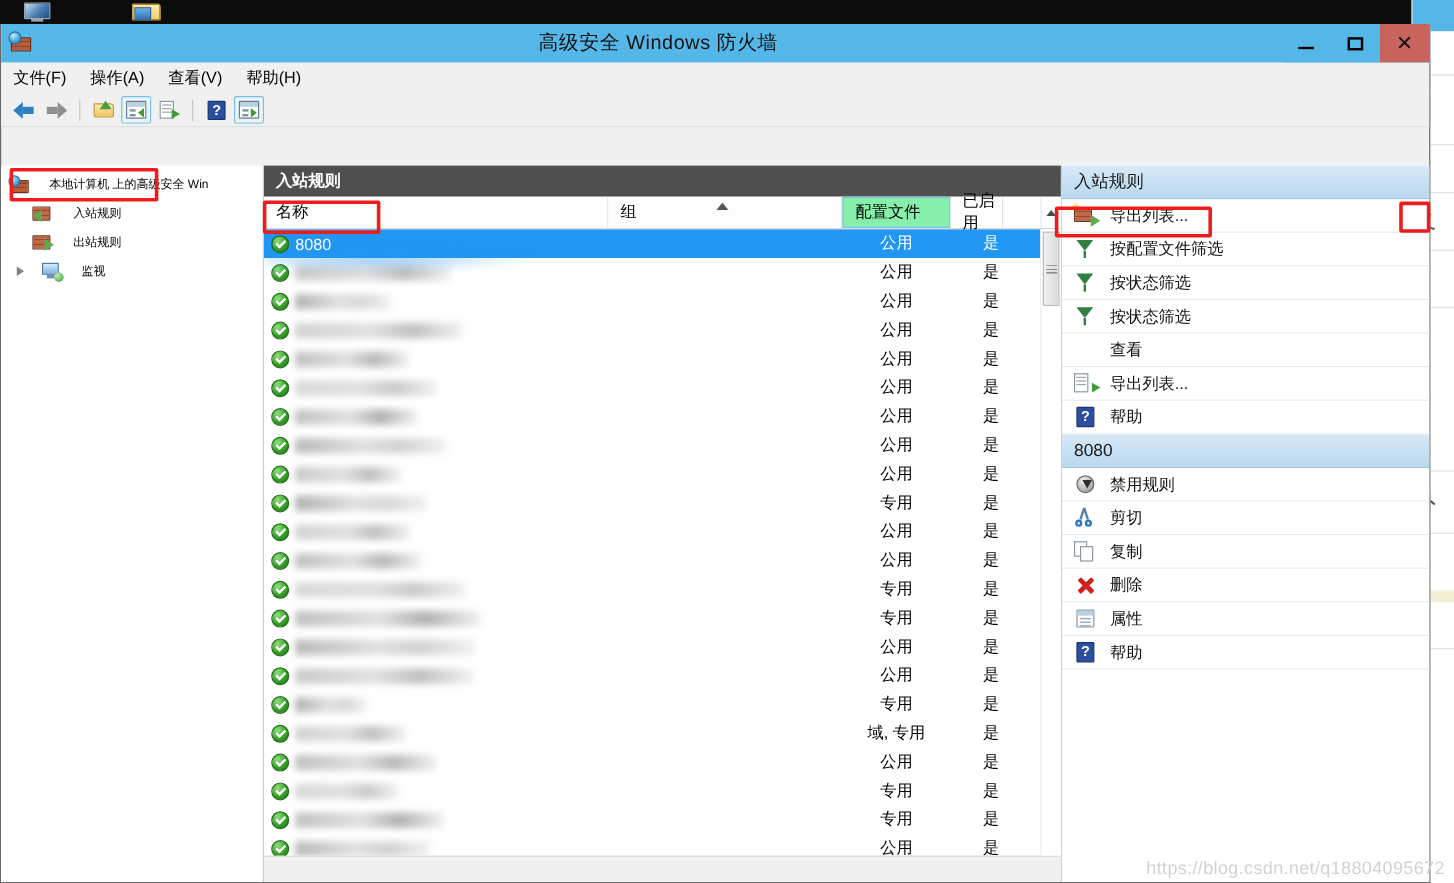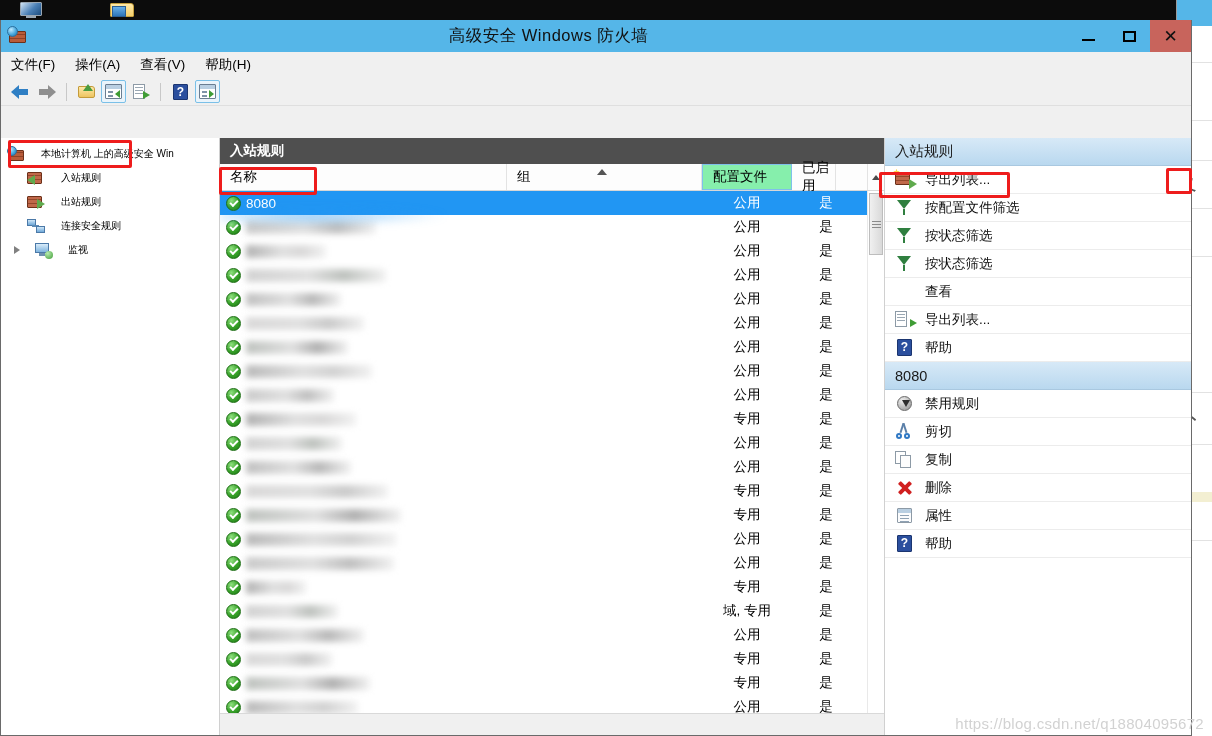--- a/index.html
+++ b/index.html
@@ -634,28 +634,20 @@
         </div>
 
         <div class="tree-row child">
           <div class="t-ico ico-rule">
             <div class="brick"></div>
               <div class="arr"></div>
           </div>
           <span>出站规则</span>
         </div>
 
-        <div class="tree-row child">
-          <div class="t-ico ico-conn">
-            <div class="m1"></div>
-              <div class="ln"></div>
-              <div class="m2"></div>
-          </div>
-          <span>连接安全规则</span>
-        </div>
 
         <div class="tree-row child2">
           <div class="expander">
               <div class="tri"></div>
             </div>
           <div class="t-ico ico-mon">
             <div class="scr"></div>
               <div class="st"></div>
               <div class="g"></div>
           </div>

